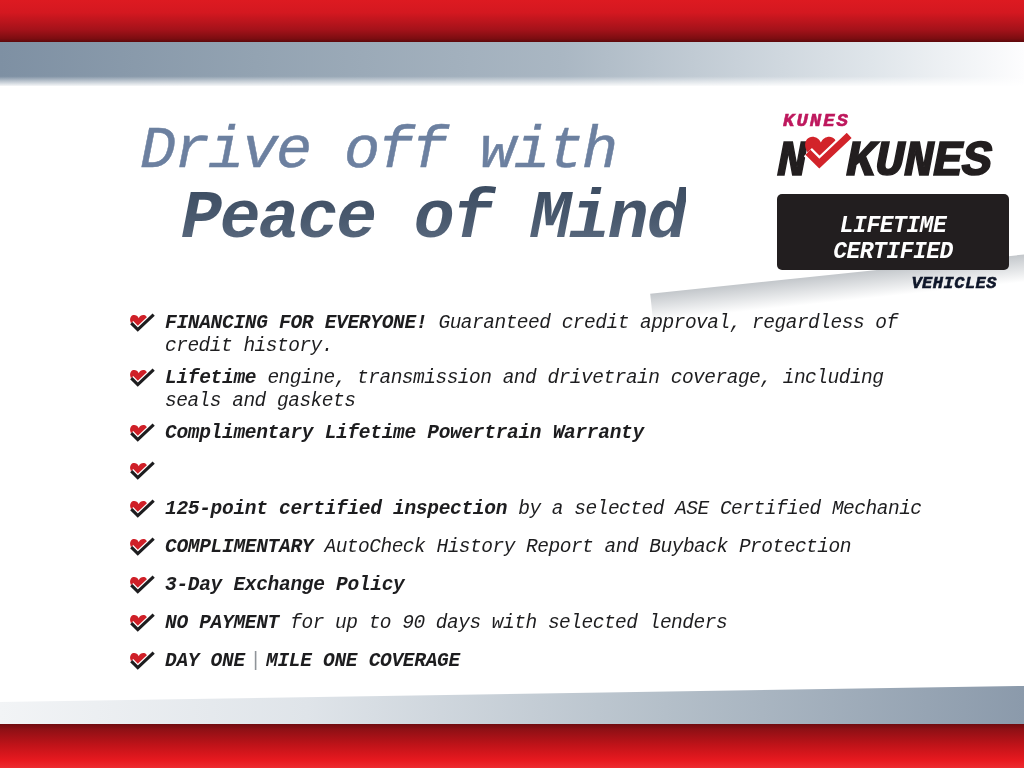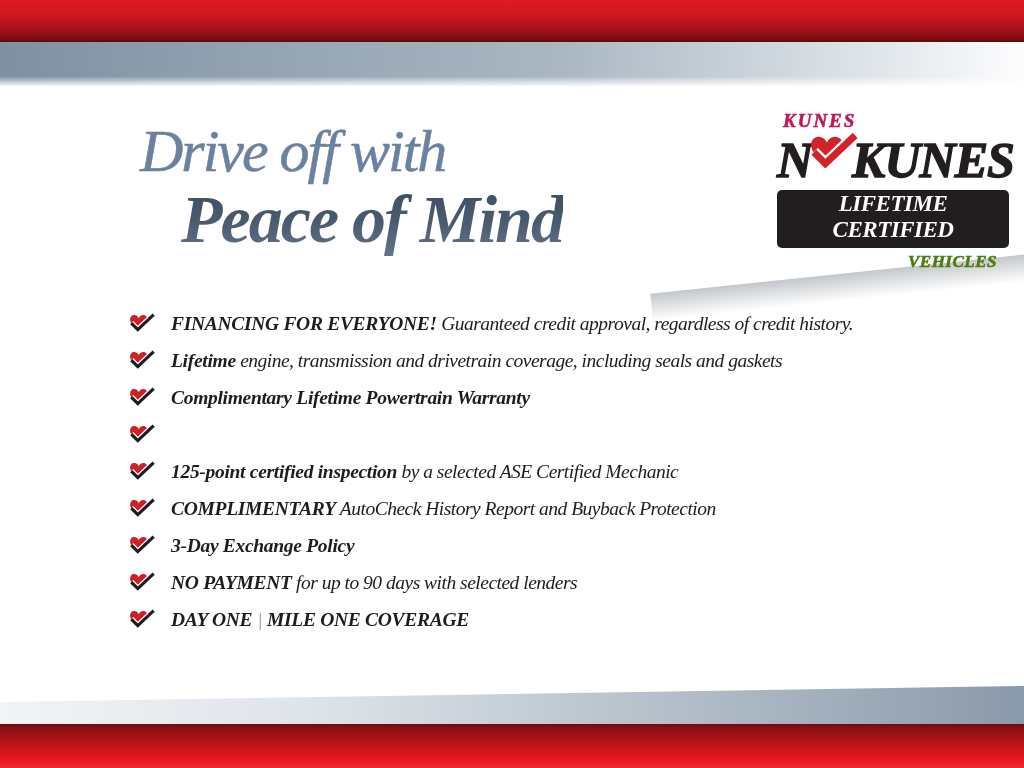--- a/index.html
+++ b/index.html
@@ -1,18 +1,18 @@
 <!DOCTYPE html>
 <html><head>
 <meta charset="utf-8">
 <style>
   html,body{margin:0;padding:0;background:#ffffff;}
   #canvas{
     position:relative;width:1024px;height:768px;overflow:hidden;background:#ffffff;
-    font-family:Liberation Serif, serif;
+    font-family:Liberation Mono, monospace;
   }
   
   .top-red{
     position:absolute;left:0;top:0;width:1024px;height:42px;
     background:linear-gradient(180deg,#dd1a21 0%,#d41820 30%,#a5121a 70%,#7c0d11 92%,#5c080b 100%);
   }
   .top-stripe{
     position:absolute;left:0;top:42px;width:1024px;height:44px;
     background:
       linear-gradient(180deg,rgba(255,255,255,0) 78%,rgba(255,255,255,0.92) 100%),
@@ -55,32 +55,32 @@
     -webkit-text-stroke:0.6px currentColor;
   }
   .logo-word{
     display:flex;align-items:center;margin-top:1px;
     font-size:50px;line-height:48px;font-weight:bold;color:#221e1f;letter-spacing:-1px;
     -webkit-text-stroke:1.4px #221e1f;
   }
   .logo-heart{margin:0 -7px 0 -5px;position:relative;z-index:2;}
   .logo-banner{
     margin-top:4px;background:#221e1f;border-radius:5px;color:#ffffff;
-    font-size:23px;font-weight:bold;text-align:center;padding:1px 0 5px;letter-spacing:-0.5px;
+    font-size:23px;font-weight:bold;text-align:center;padding:19px 0 5px;letter-spacing:-0.5px;
   }
   .logo-vehicles{
-    margin-top:4px;text-align:right;padding-right:12px;color:#4d7c0f;
+    margin-top:4px;text-align:right;padding-right:12px;color:#0f172a;
     font-weight:bold;font-size:17px;letter-spacing:0.5px;-webkit-text-stroke:0.6px currentColor;
   }
   
   .benefits{
     position:absolute;left:128px;top:312px;width:800px;margin:0;padding:0;list-style:none;
     font-style:italic;color:#1d1d1f;
   }
-  .benefits li{display:flex;align-items:flex-start;gap:15px;margin-bottom:9px;}
+  .benefits li{display:flex;align-items:flex-start;gap:9px;margin-bottom:9px;}
   .benefits .bullet{flex-shrink:0;margin-top:1px;}
   .benefits .txt{font-size:19.5px;line-height:23px;letter-spacing:-0.5px;}
   .benefits b{font-weight:bold;letter-spacing:-0.3px;}
   .divider{color:#8f9499;font-weight:normal;padding:0 5px;}
   .subline{margin-top:3px;font-weight:normal;}
 </style>
 </head>
 <body>
 
 <div id="canvas">

